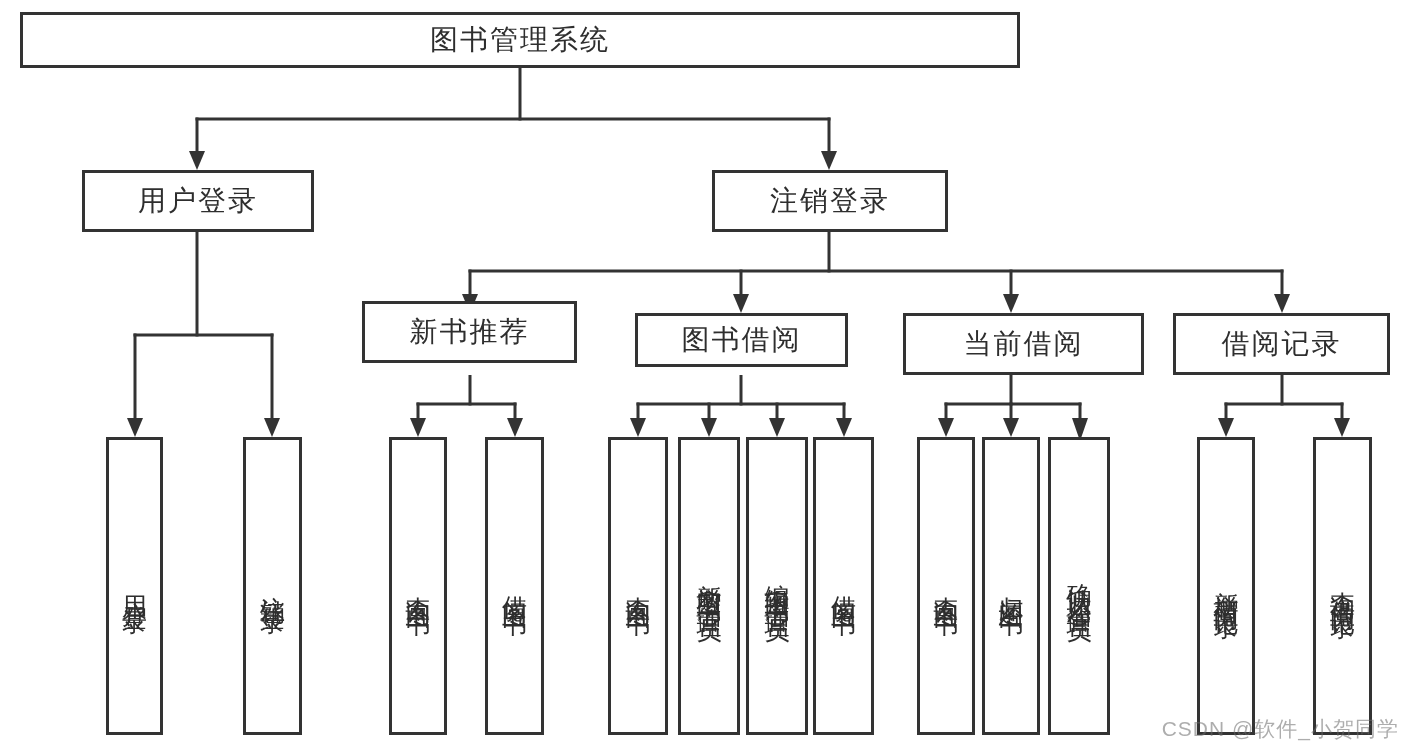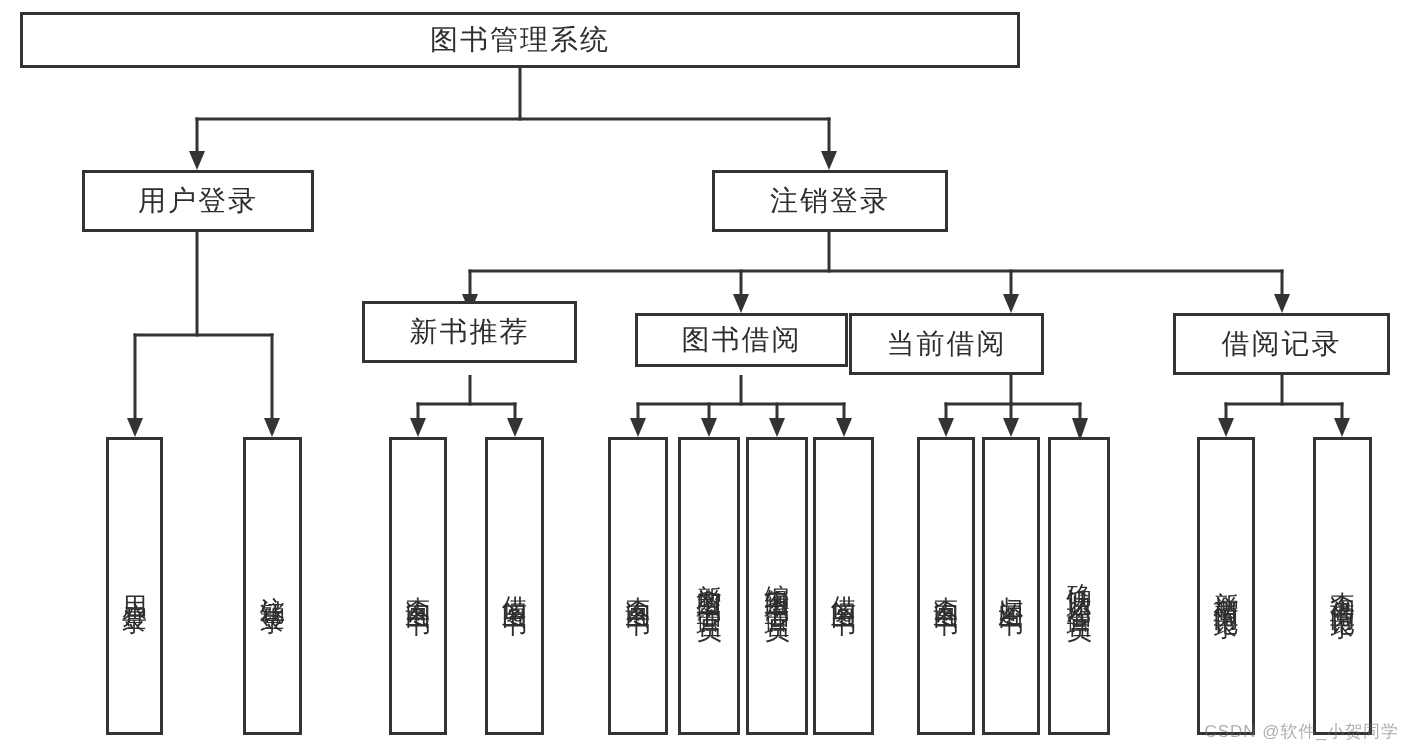--- a/index.html
+++ b/index.html
@@ -45,21 +45,21 @@
     writing-mode: vertical-rl;
     text-orientation: mixed;
     font-size: 25px;
     letter-spacing: 5px;
     line-height: 1;
   }
   .watermark {
     position: absolute;
     right: 6px;
     bottom: 4px;
-    font-size: 17px;
+    font-size: 21px;
     letter-spacing: 1px;
     color: rgba(105, 105, 105, 0.55);
     z-index: 5;
     white-space: nowrap;
   }
 </style>
 </head>
 <body>
 
 <div class="canvas">
@@ -150,21 +150,21 @@
   <div class="box h" style="left:712px; top:170px; width:236px; height:62px">
     <span>注销登录</span>
   </div>
 
   <div class="box h" style="left:362px; top:301px; width:215px; height:62px">
     <span>新书推荐</span>
   </div>
   <div class="box h" style="left:635px; top:313px; width:213px; height:54px">
     <span>图书借阅</span>
   </div>
-  <div class="box h" style="left:849px; top:313px; width:195px; height:62px">
+  <div class="box h" style="left:903px; top:313px; width:241px; height:62px">
     <span>当前借阅</span>
   </div>
   <div class="box h" style="left:1173px; top:313px; width:217px; height:62px">
     <span>借阅记录</span>
   </div>
 
   <div class="box v" style="left:106px; width:57px">
     <span>用户登录</span>
   </div>
   <div class="box v" style="left:243px; width:59px">

